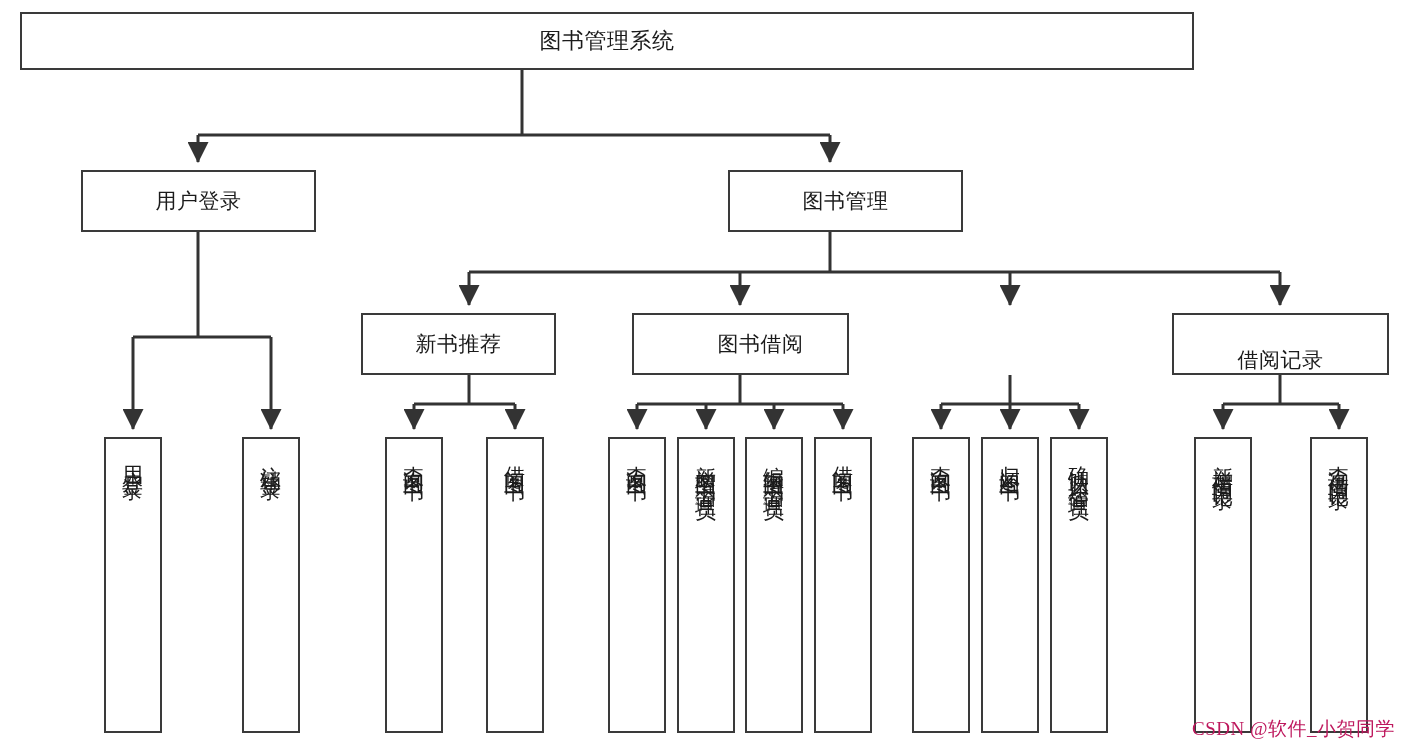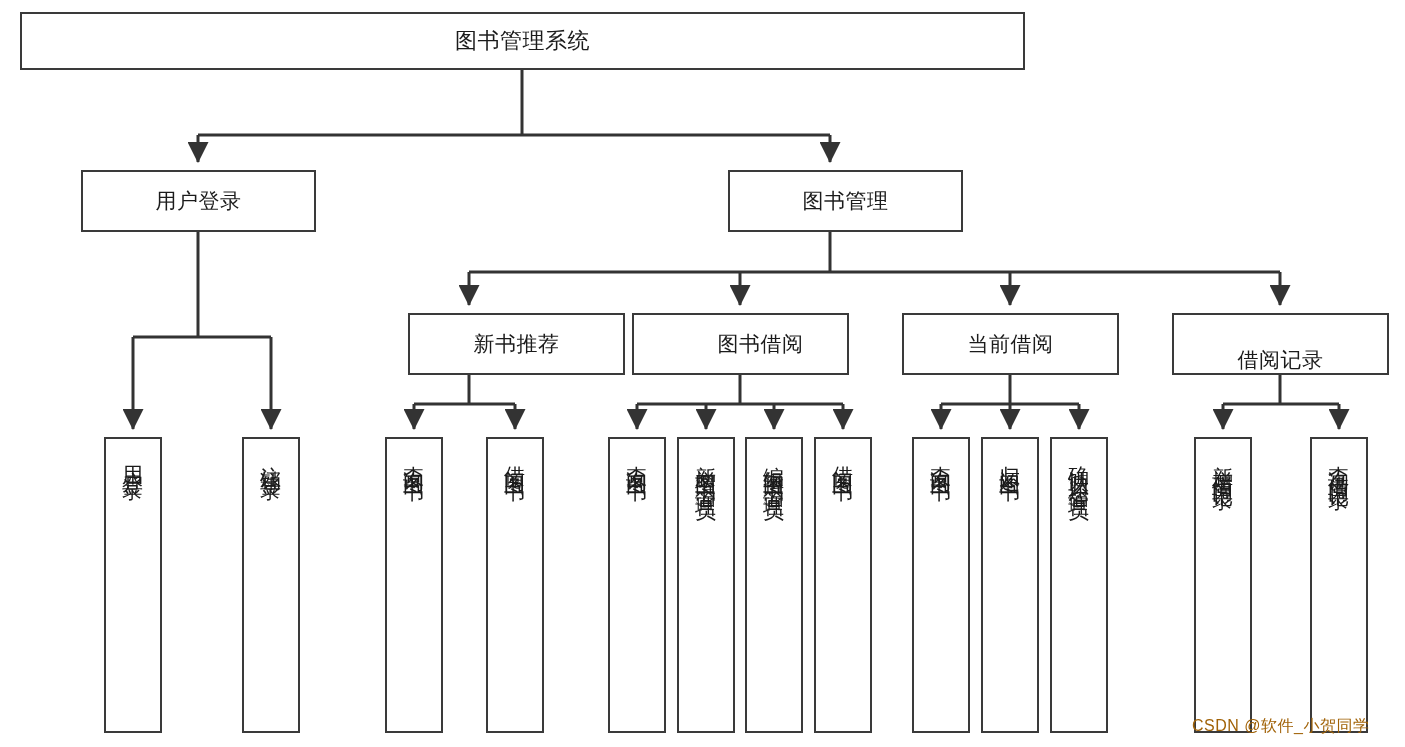--- a/index.html
+++ b/index.html
@@ -58,24 +58,25 @@
   .node.leaf .label {
     writing-mode: vertical-rl;
     text-orientation: upright;
     font-size: 21px;
     line-height: 1;
     letter-spacing: 5px;
     white-space: nowrap;
   }
   .watermark {
     position: absolute;
-    color: #a16207;
-    font-size: 16px;
+    color: #be185d;
+    font-size: 19px;
     white-space: nowrap;
     letter-spacing: 0.5px;
+    font-family: Liberation Serif, serif;
   }
 </style>
 </head>
 <body>
 
 <div id="diagram-root">
 
   <svg class="connectors" viewBox="0 0 1405 747" xmlns="http://www.w3.org/2000/svg">
     <defs>
       <marker id="arrow" viewBox="0 0 10 10" refX="9.5" refY="5" markerWidth="7" markerHeight="7" orient="auto-start-reverse">
@@ -120,40 +121,37 @@
       <path d="M 1010 404 L 1010 429" marker-end="url(#arrow)"></path>
       <path d="M 1079 404 L 1079 429" marker-end="url(#arrow)"></path>
 
       <path d="M 1280 375 L 1280 404"></path>
       <path d="M 1223 404 L 1339 404"></path>
       <path d="M 1223 404 L 1223 429" marker-end="url(#arrow)"></path>
       <path d="M 1339 404 L 1339 429" marker-end="url(#arrow)"></path>
     </g>
   </svg>
 
-  <div class="node horiz root" style="left:20px; top:12px; width:1005px; height:58px;">
+  <div class="node horiz root" style="left:20px; top:12px; width:1174px; height:58px;">
     <span class="label">图书管理系统</span>
   </div>
 
   <div class="node horiz" style="left:81px; top:170px; width:235px; height:62px;">
     <span class="label">用户登录</span>
   </div>
   <div class="node horiz" style="left:728px; top:170px; width:235px; height:62px;">
     <span class="label">图书管理</span>
   </div>
 
-  <div class="node horiz" style="left:361px; top:313px; width:217px; height:62px;margin-left:47px;">
+  <div class="node horiz" style="left:361px; top:313px; width:195px; height:62px;">
     <span class="label">新书推荐</span>
   </div>
   <div class="node horiz" style="left:632px; top:313px; width:217px; height:62px;padding-left:40px;">
     <span class="label">图书借阅</span>
   </div>
-  <div class="node horiz" style="left:902px; top:313px; width:217px; height:62px;">
-    <span class="label">当前借阅</span>
-  </div>
   <div class="node horiz" style="left:1172px; top:313px; width:217px; height:62px;align-items:flex-end;">
     <span class="label">借阅记录</span>
   </div>
 
   <div class="node leaf" style="left:104px; top:437px; width:58px; height:296px;">
     <span class="label">用户登录</span>
   </div>
   <div class="node leaf" style="left:242px; top:437px; width:58px; height:296px;">
     <span class="label">注销登录</span>
   </div>

